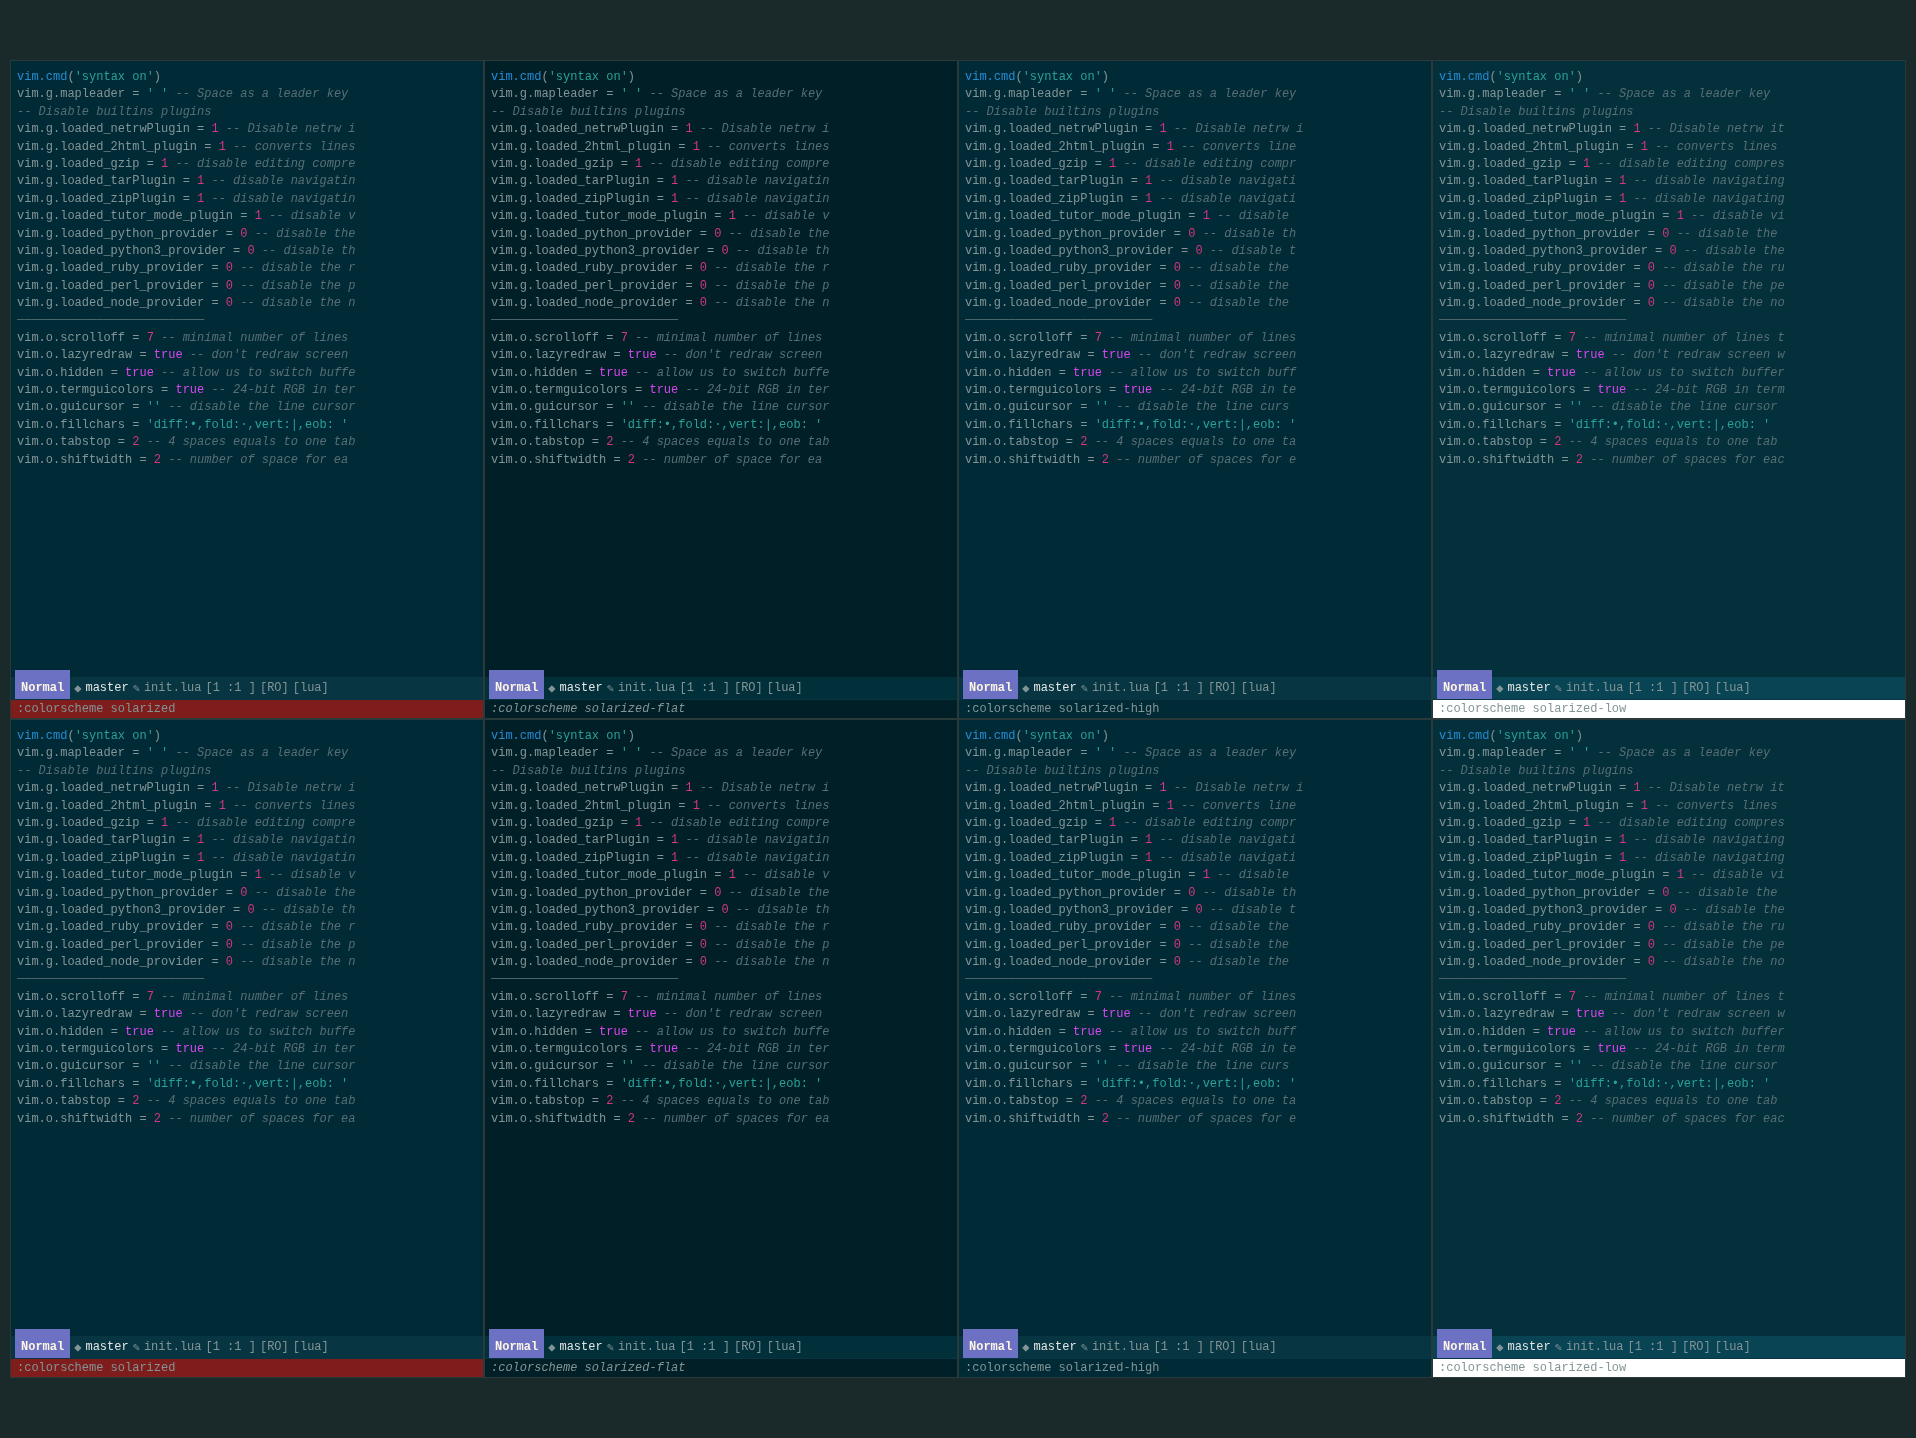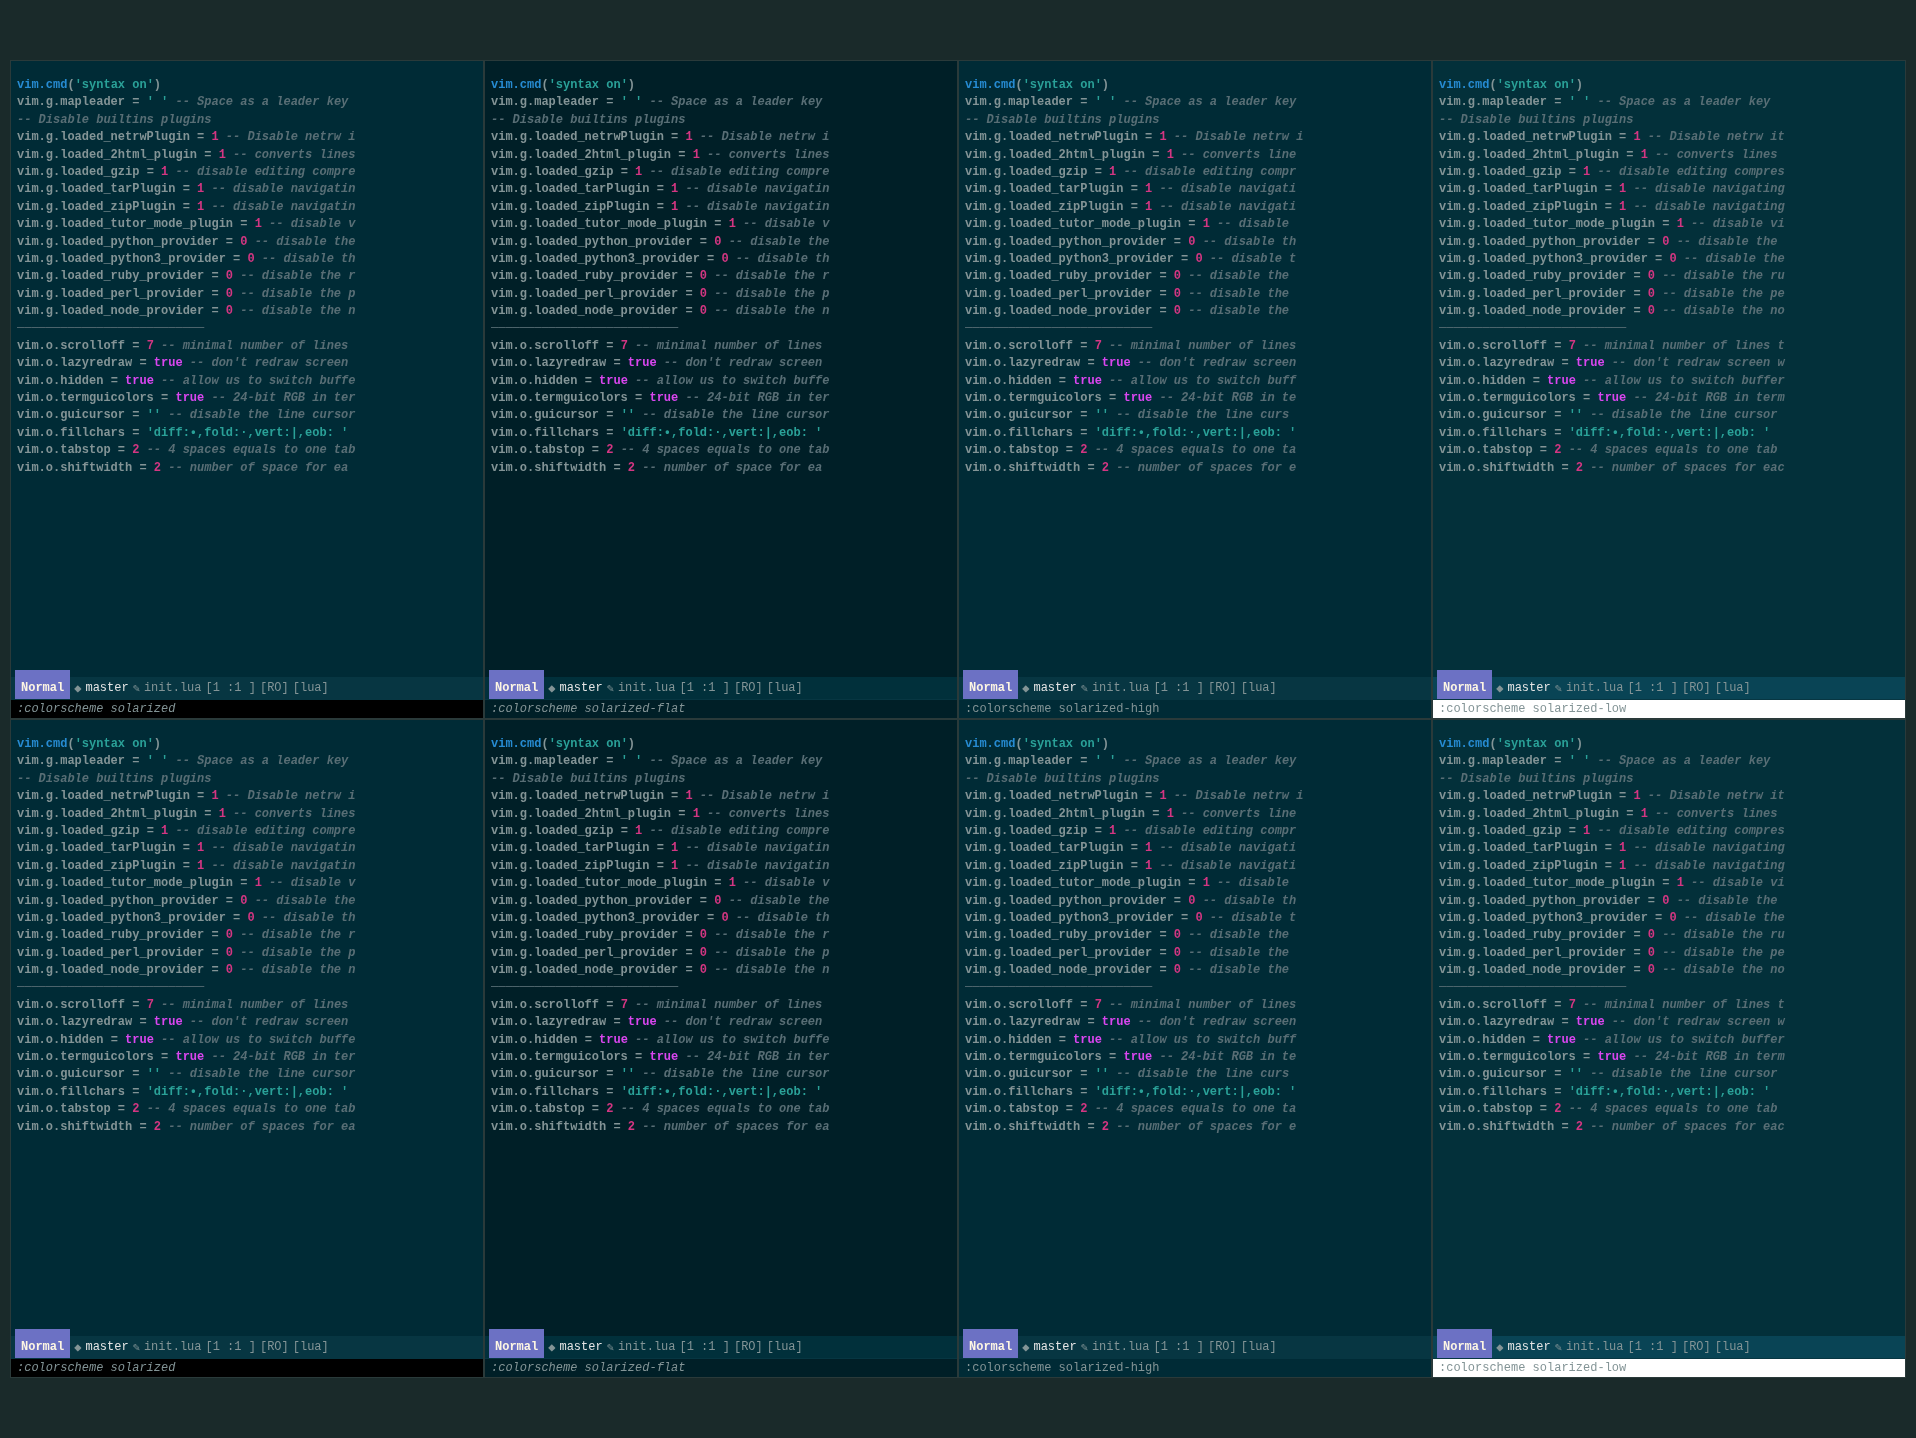--- a/index.html
+++ b/index.html
@@ -26,25 +26,24 @@
     .pane {
       display: flex;
       flex-direction: column;
       border: 1px solid #2a3a3a;
       overflow: hidden;
       background: #002b36;
     }
 
     .code-area {
       flex: 1;
-      padding: 16px 6px;
+      padding: 8px 6px;
       overflow: hidden;
       line-height: 1.45;
       font-size: 12px;
-      font-weight: bold;
     }
 
     .status-bar {
       display: flex;
       align-items: center;
       height: 22px;
       padding: 0 4px;
       font-size: 12px;
       gap: 4px;
       flex-shrink: 0;
@@ -97,21 +96,21 @@
     .pane-solarized .code-area { background: #002b36; }
     .pane-solarized-flat .code-area { background: #001f27; }
     .pane-solarized-high .code-area { background: #002b36; }
     .pane-solarized-low .code-area { background: #03303a; }
 
     .pane-solarized .status-bar { background: #073642; }
     .pane-solarized-flat .status-bar { background: #01303b; }
     .pane-solarized-high .status-bar { background: #073642; }
     .pane-solarized-low .status-bar { background: #094455; }
 
-    .pane-solarized .cmd-line { background: #000000; font-style: italic; }
+    .pane-solarized .cmd-line { background: #7f1d1d; }
     .pane-solarized-flat .cmd-line { background: #001f27; font-style: italic; }
     .pane-solarized-high .cmd-line { background: #002b36; }
     .pane-solarized-low .cmd-line { background: #ffffff; }
   </style>
 </head>
 <body>
 
 <div class="main-grid">
 
   <div class="pane pane-solarized">

